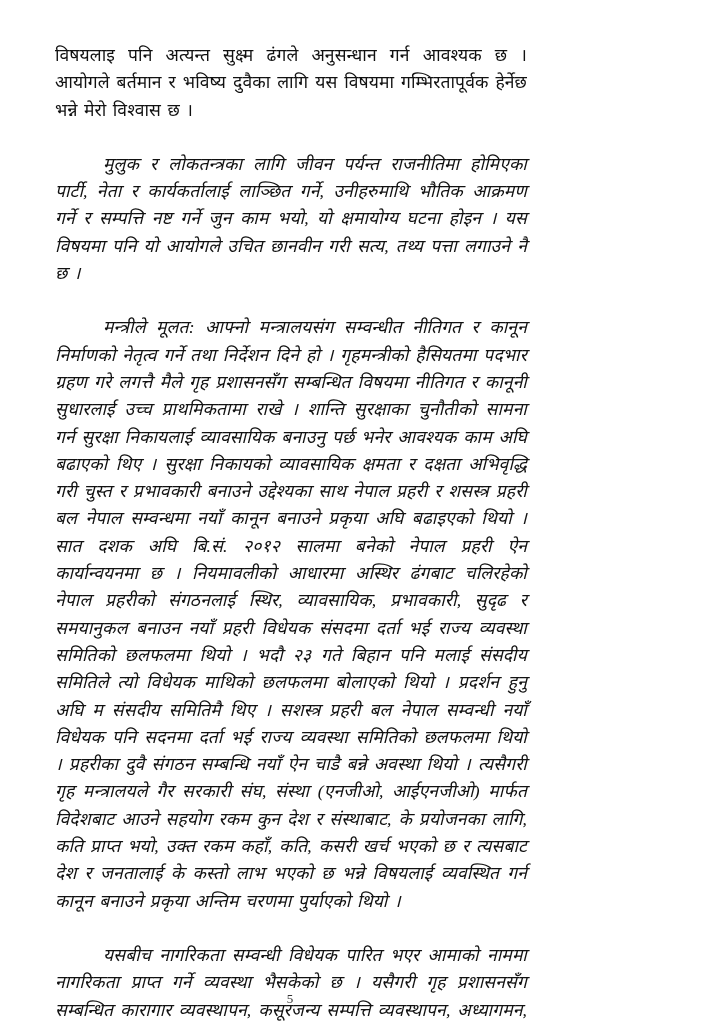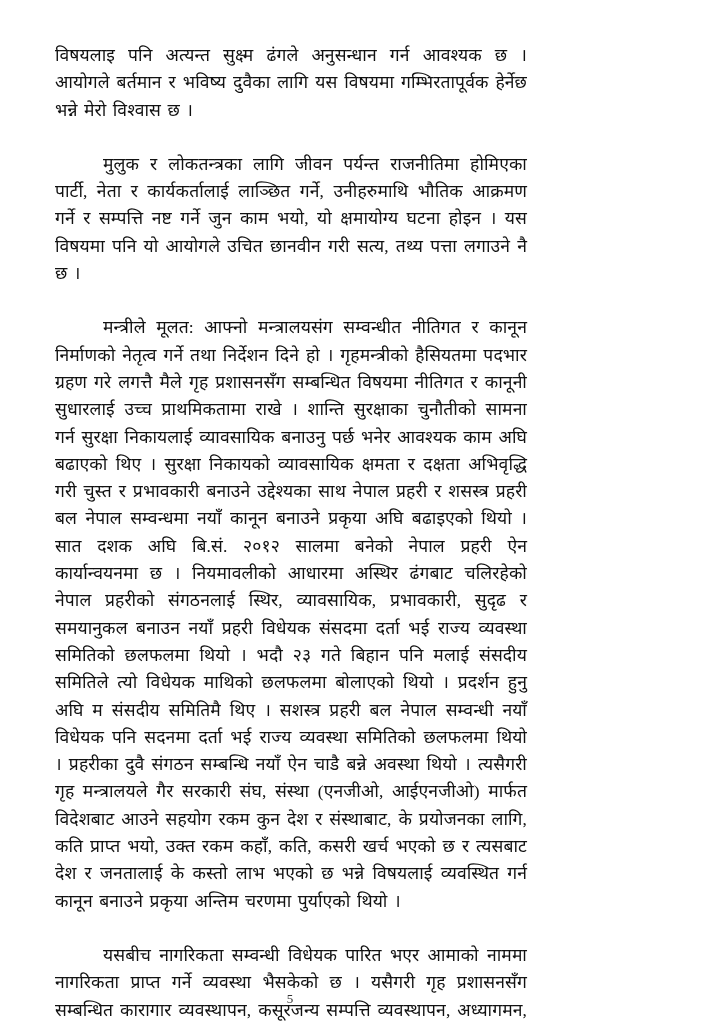--- a/index.html
+++ b/index.html
@@ -28,20 +28,21 @@
     line-height: 27.3px;
     letter-spacing: 0.1px;
     word-spacing: 2px;
   }
   .para {
     margin: 0 0 27px 0;
     text-indent: 0;
   }
   .para.indent {
     text-indent: 48px;
+    font-style: italic;
   }
   .page-number {
     position: absolute;
     bottom: 17px;
     left: 0;
     width: 100%;
     text-align: center;
     font-size: 13px;
     color: #333333;
     font-family: "Liberation Serif", "DejaVu Serif", serif;

